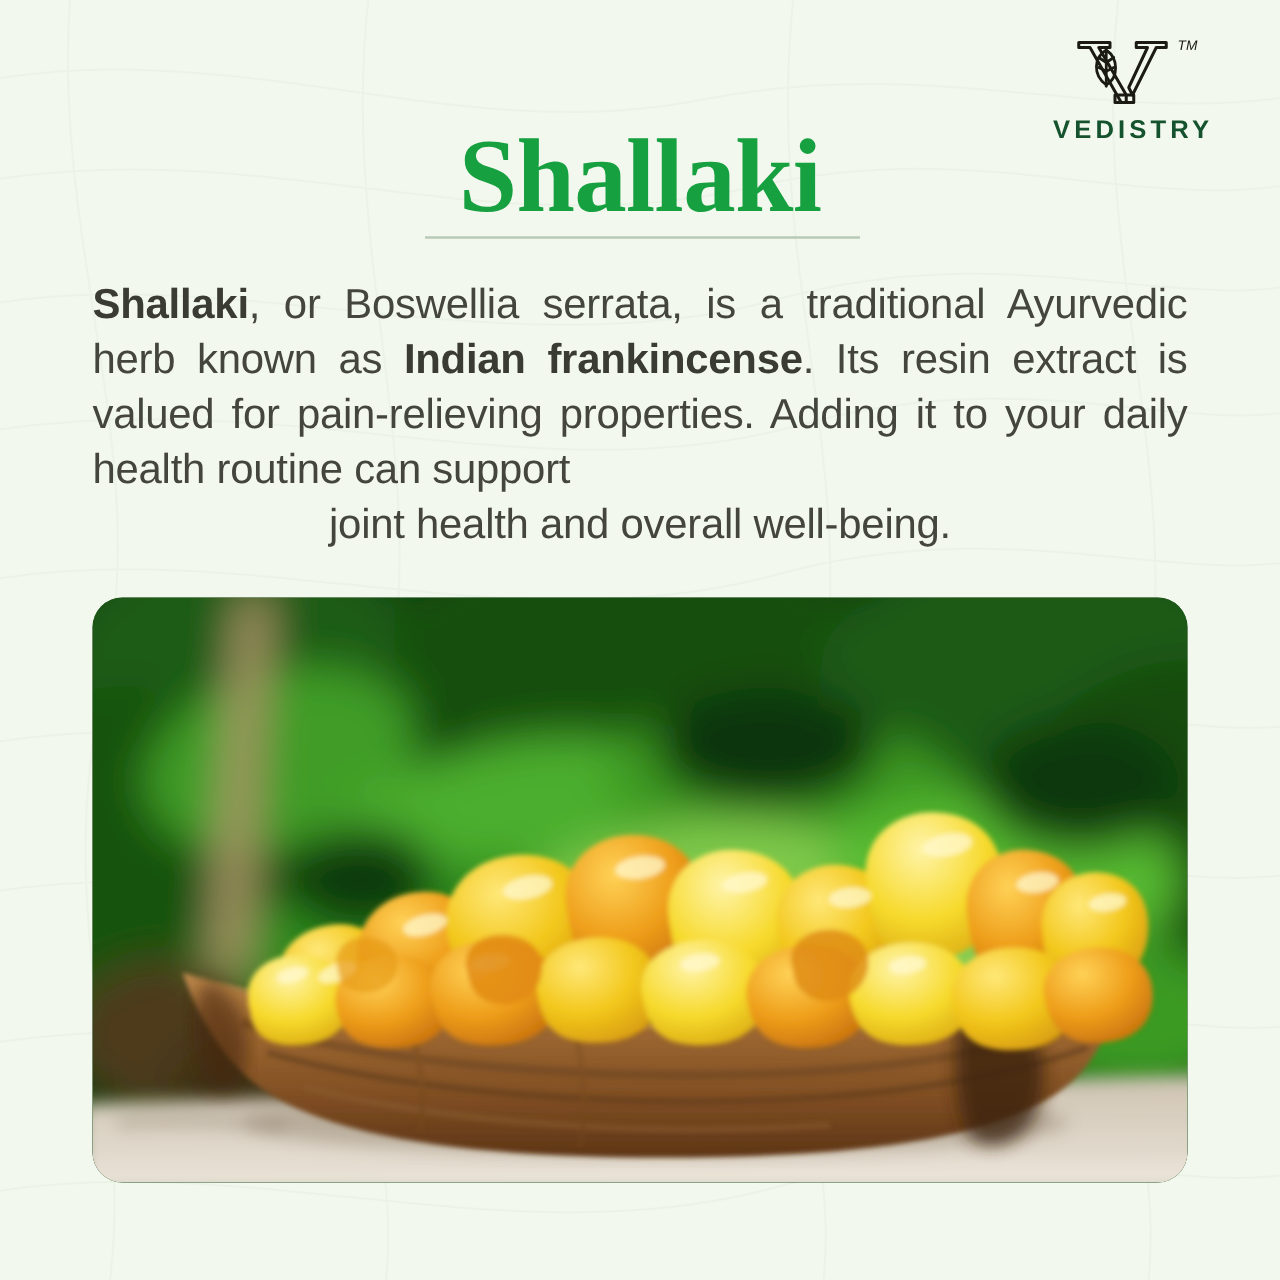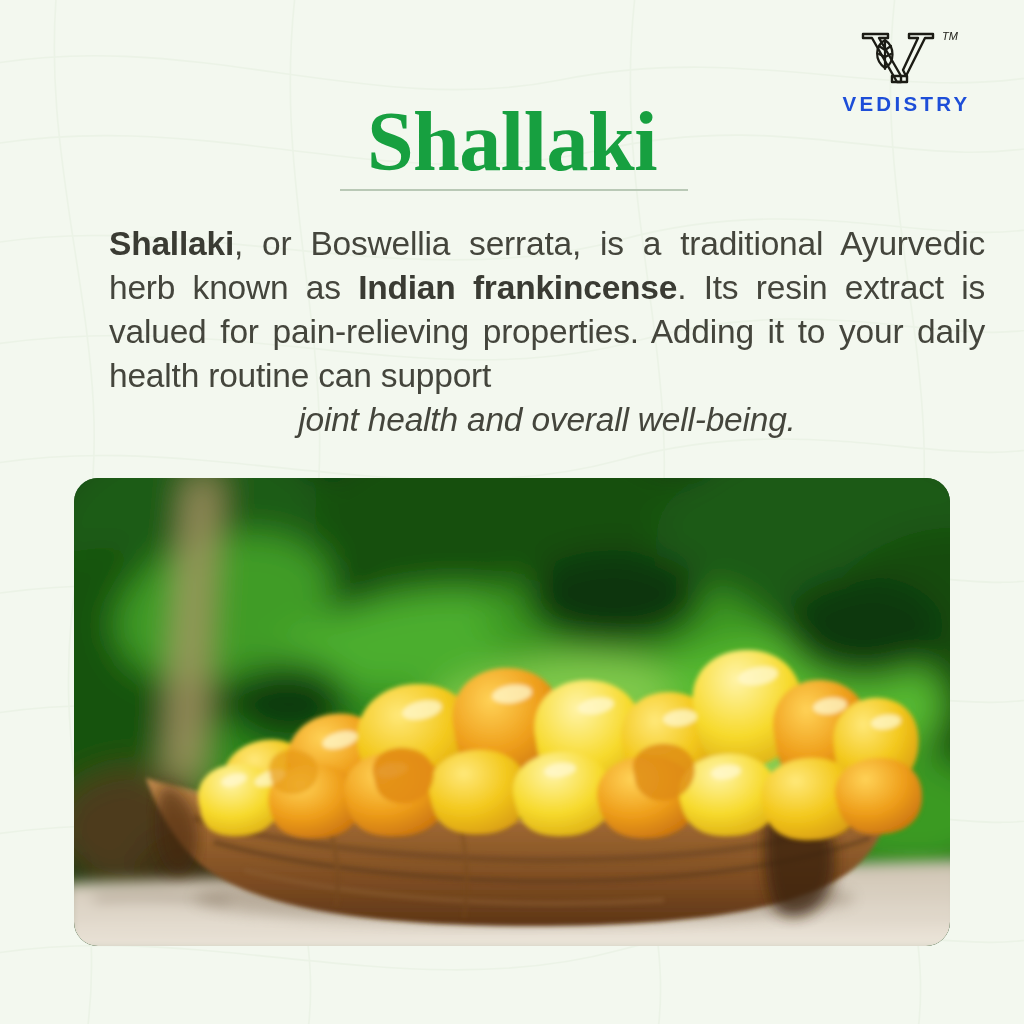--- a/index.html
+++ b/index.html
@@ -49,21 +49,21 @@
     justify-content: center;
     align-items: flex-start;
     font-style: italic;
   }
   .brand-mark svg { display: block; }
   .brand-name {
     margin-top: 4px;
     font-size: 20.5px;
     letter-spacing: 3.3px;
     font-weight: 600;
-    color: #1d4ed8;
+    color: #14532d;
     font-family: "Liberation Sans", sans-serif;
     text-align: center;
     padding-left: 3px;
   }
 
   
   .title-wrap {
     position: absolute;
     top: 96px;
     left: 0;
@@ -95,29 +95,27 @@
     top: 222px;
     left: 74px;
     width: 876px;
     font-size: 33.5px;
     line-height: 44px;
     color: #44453c;
     text-align: justify;
     text-justify: inter-word;
     font-family: "Liberation Sans", sans-serif;
     letter-spacing: -0.2px;
-    margin-left: 35px;
   }
   .copy p { margin: 0; }
   .copy b { font-weight: bold; color: #3a3b33; }
   .copy .lastline {
     display: block;
     text-align: center;
     text-align-last: center;
-    font-style: italic;
   }
 
   
   .photo {
     position: absolute;
     left: 74px;
     top: 478px;
     width: 876px;
     height: 468px;
     border-radius: 24px;

